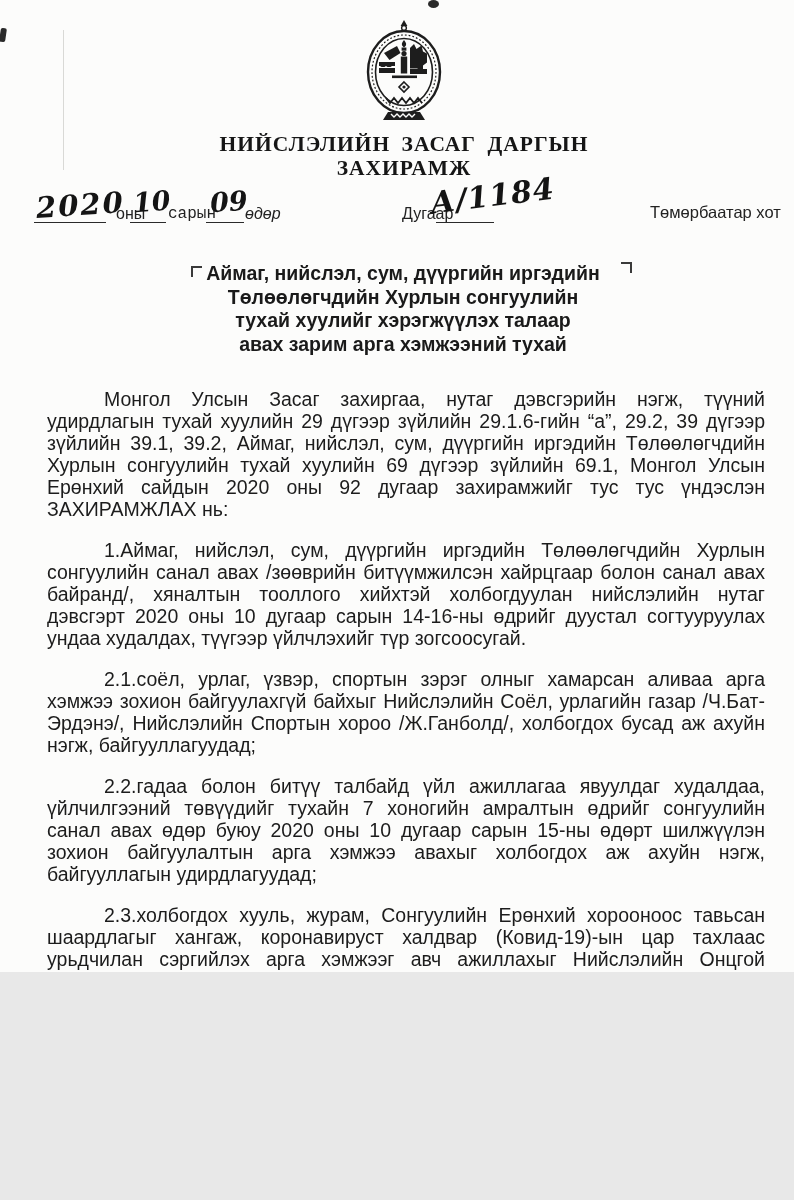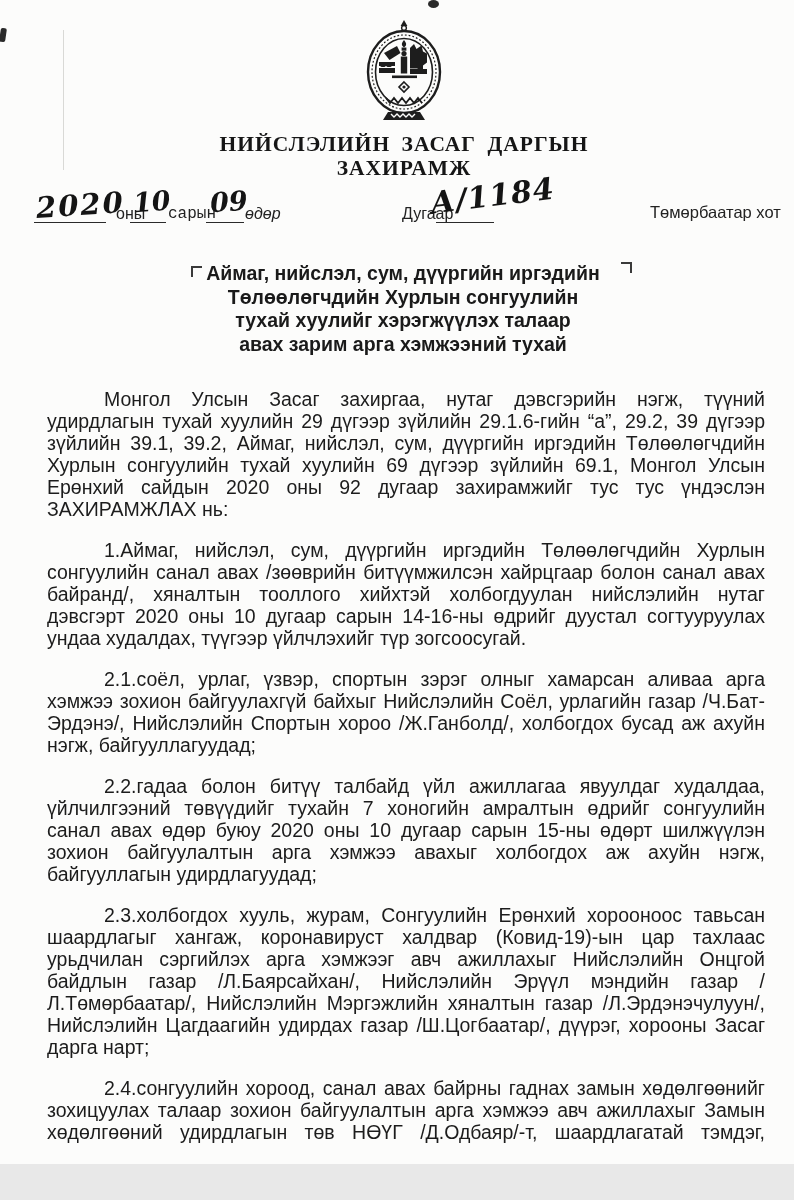--- a/index.html
+++ b/index.html
@@ -1,18 +1,18 @@
 <!DOCTYPE html>
 <html><head>
 <meta charset="utf-8">
 <style>
   html,body{margin:0;padding:0;background:#e8e8e8;}
   .page{
     position:relative;
-    width:794px;height:1164px;
+    width:794px;height:972px;
     background:#fcfcfb;
     overflow:hidden;
     font-family:"Liberation Sans",sans-serif;
     color:#1b1b1b;
   }
   
   .artifact{position:absolute;background:#2a2a2a;border-radius:2px;}
   .artifact.a1{left:0;top:28px;width:6px;height:14px;transform:rotate(8deg);}
   .artifact.a2{left:428px;top:0;width:11px;height:8px;border-radius:50%;}
   .scanline{position:absolute;left:63px;top:30px;width:1px;height:140px;background:#d9d9d6;}

